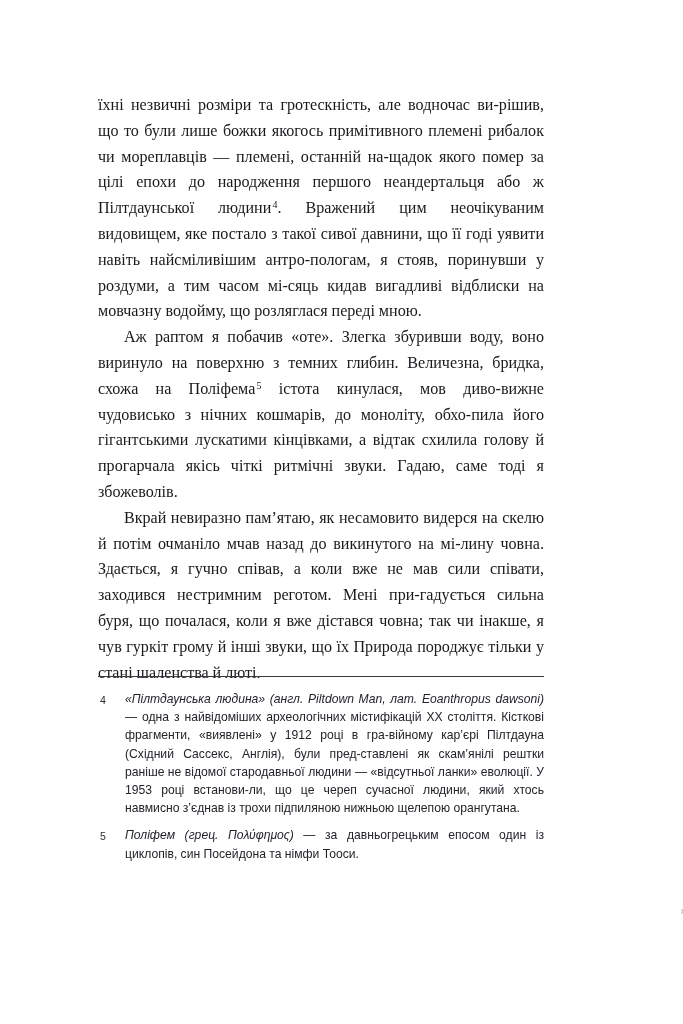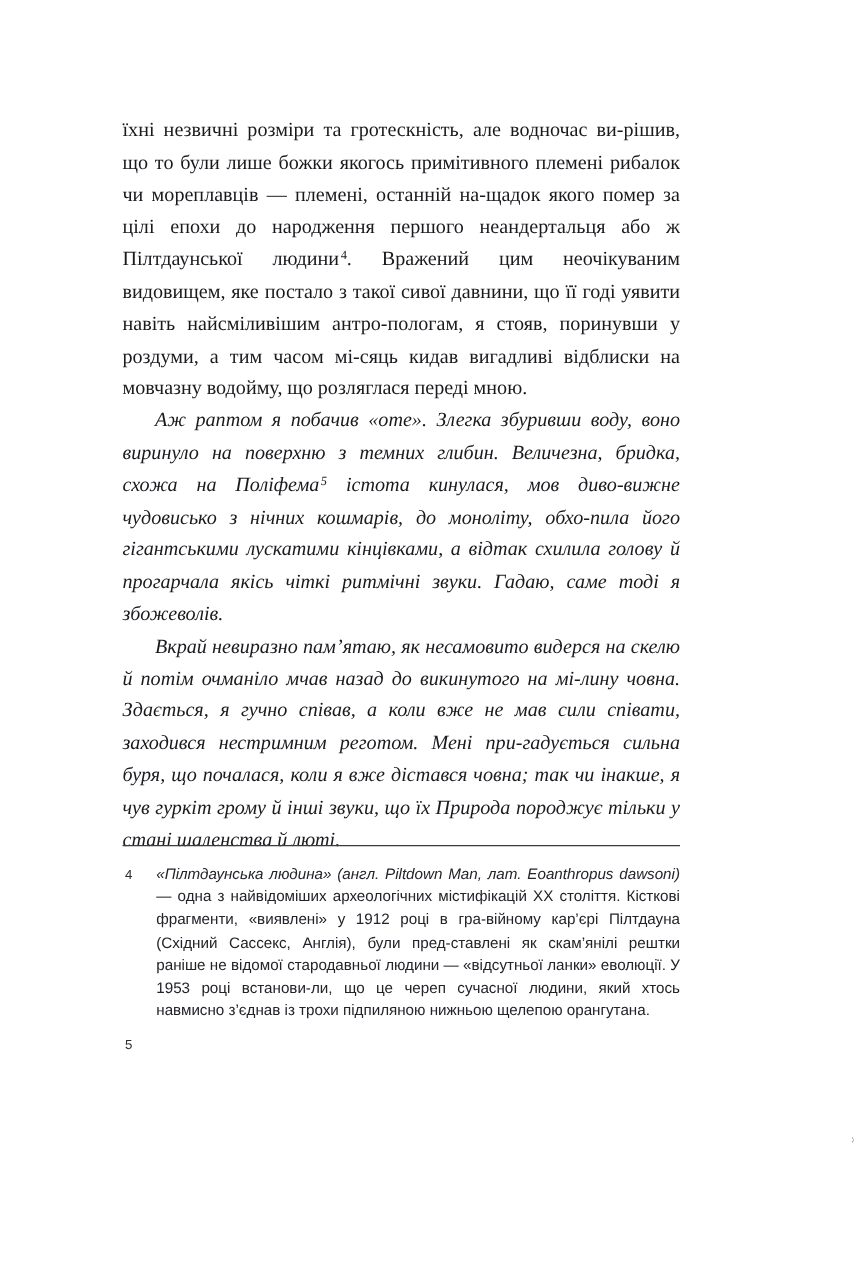--- a/index.html
+++ b/index.html
@@ -41,21 +41,20 @@
     font-size: 16.1px;
     line-height: 25.8px;
     text-align: justify;
     text-justify: inter-word;
     color: #1a1a1e;
     hyphens: manual;
     word-spacing: -0.1px;
   }
   .body-par.indented {
     text-indent: 26px;
-    font-style: italic;
   }
 
   .fn-ref {
     font-size: 0.62em;
     vertical-align: 0.52em;
     line-height: 0;
     padding-left: 1.2px;
     letter-spacing: 0;
   }
 
@@ -143,20 +142,21 @@
   </div>
 
   <div class="footnotes">
     <hr class="fn-rule">
     <div class="footnote">
       <span class="fn-num">4</span>
       <span class="fn-body"><i>«Пілтдаунська людина» (англ. Piltdown Man, лат. Eoanthropus dawsoni)</i> — одна з найвідоміших археологічних містифікацій ХХ століття. Кісткові фрагменти, «виявлені» у 1912 році в гра-війному кар’єрі Пілтдауна (Східний Сассекс, Англія), були пред-ставлені як скам’янілі рештки раніше не відомої стародавньої людини — «відсутньої ланки» еволюції. У 1953 році встанови-ли, що це череп сучасної людини, який хтось навмисно з’єднав із трохи підпиляною нижньою щелепою орангутана.</span>
     </div>
     <div class="footnote">
       <span class="fn-num">5</span>
+      <span class="fn-body"><i>Поліфем (грец. Πολύφημος)</i> — за давньогрецьким епосом один із циклопів, син Посейдона та німфи Тооси.</span>
     </div>
   </div>
 
   <div class="page-footer">
     <span class="folio-wrap">
       <span class="folio-orn">×</span><span class="folio-num">17</span><span class="folio-orn">×</span>
     </span>
   </div>
 
 </div>

